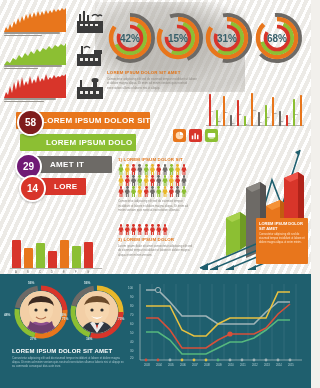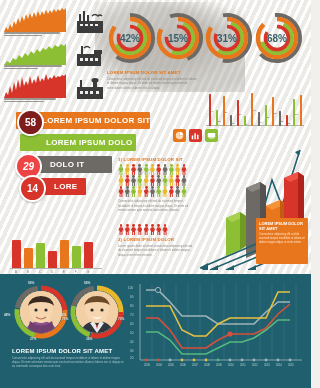--- a/index.html
+++ b/index.html
@@ -224,22 +224,22 @@
       <div class="tbl" style="left:89px;bottom:15px;">33</div>
     <div class="tb" style="left:94px;height:31px;background:#e8761c;"></div>
   </div>
 
   <div class="sec" style="left:6px;top:112px;width:150px;height:90px;">
     <div class="ribbon" style="left:10px;top:0;width:134px;background:#e8761c;">LOREM IPSUM DOLOR SIT AMET</div>
     <div class="bubble" style="left:11px;top:-3px;background:#7f1d1d;">58</div>
 
     <div class="ribbon" style="left:14px;top:22px;width:116px;background:#8cbf33;">LOREM IPSUM DOLO</div>
 
-    <div class="ribbon" style="left:18px;top:44px;width:88px;background:#6d6a66;">DOLO IT</div>
-    <div class="bubble" style="left:9px;top:41px;background:#ef4444;font-style:italic;">29</div>
+    <div class="ribbon" style="left:18px;top:44px;width:88px;background:#6d6a66;">AMET IT</div>
+    <div class="bubble" style="left:9px;top:41px;background:#701a75;">29</div>
 
     <div class="ribbon" style="left:22px;top:66px;width:58px;background:#d8352a;">LORE</div>
     <div class="bubble" style="left:13px;top:63px;background:#d8352a;">14</div>
   </div>
 
   <div class="sec" style="left:173px;top:129px;">
     <div class="isq" style="left:0;top:0;background:#e8761c;">
       <svg viewBox="0 0 12 12" width="9" height="9">
           <path d="M6 6 L6 1 A5 5 0 0 1 11 6 Z" fill="#fff"></path>
           <path d="M6 6 L11 6 A5 5 0 1 1 6 1 Z" fill="#ffd9b0"></path>

